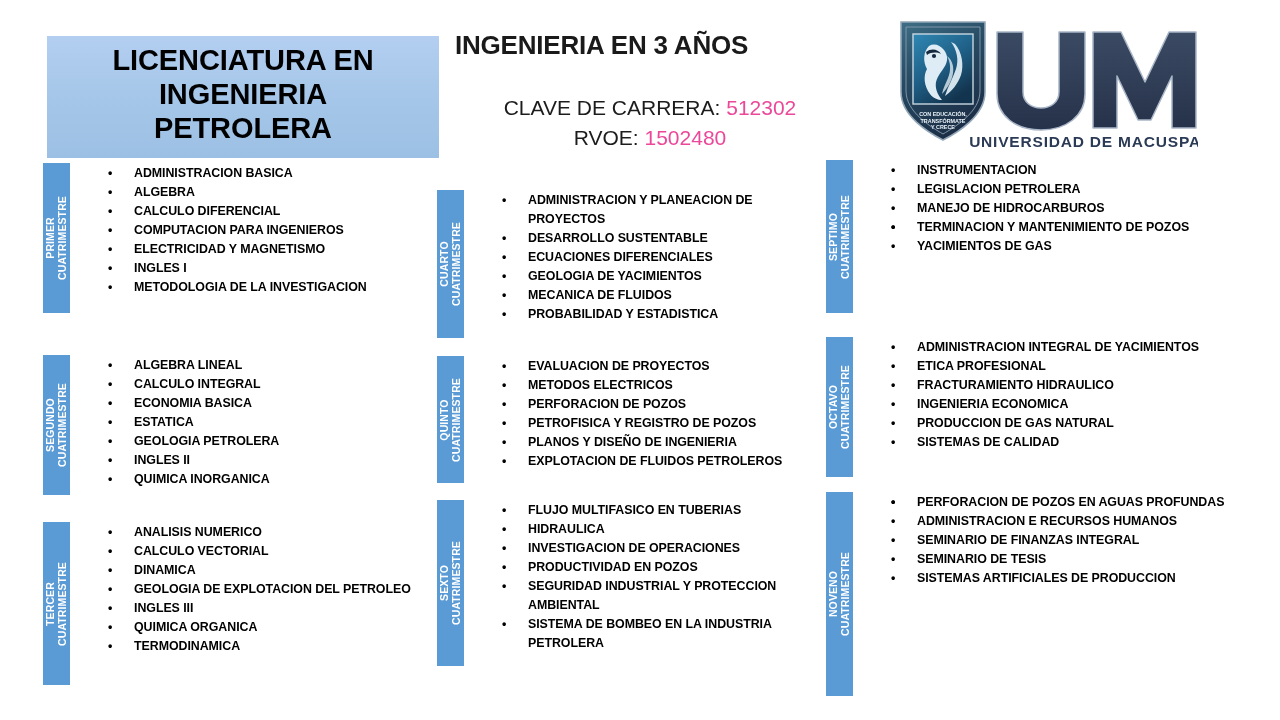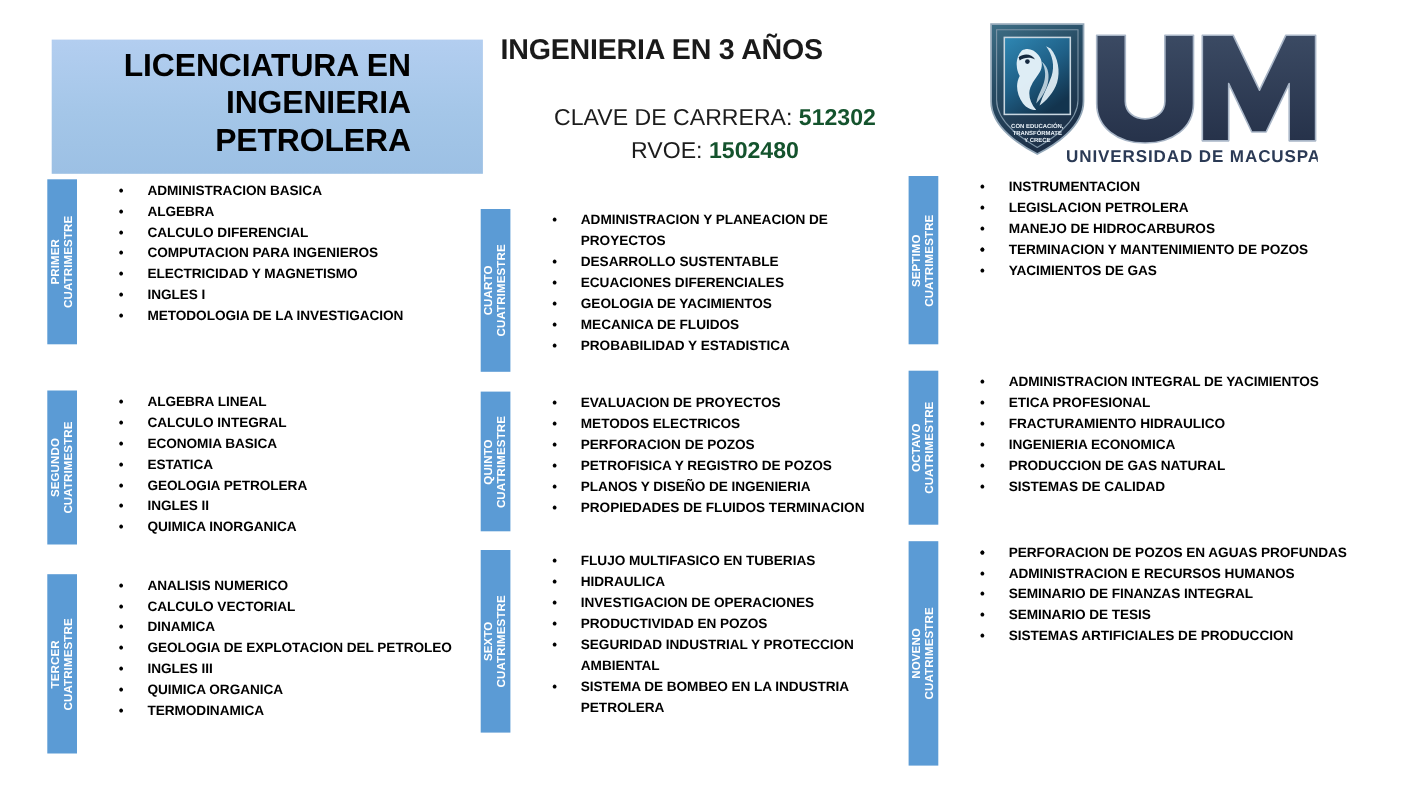--- a/index.html
+++ b/index.html
@@ -20,21 +20,21 @@
   #program-title-box {
     position: absolute;
     left: 47px;
     top: 36px;
     width: 392px;
     height: 122px;
     background: linear-gradient(180deg, #b3cef0 0%, #a4c6e8 55%, #9cc0e4 100%);
     display: flex;
     align-items: center;
     justify-content: center;
-    text-align: right;
+    text-align: center;
     box-sizing: border-box;
     padding: 2px 10px 6px 10px;
   }
   #program-title-box .title-text {
     font-size: 29px;
     font-weight: bold;
     line-height: 1.17;
     letter-spacing: -0.1px;
     color: #000;
     white-space: pre-line;
@@ -58,22 +58,22 @@
     position: absolute;
     left: 455px;
     top: 93px;
     width: 390px;
     text-align: center;
     font-size: 21px;
     line-height: 1.45;
     color: #1c1c1c;
   }
   #clave-lines .accent {
-    color: #14532d;
-    font-weight: bold;
+    color: #ec4899;
+    font-weight: normal;
   }
 
   
   #um-logo {
     position: absolute;
     left: 893px;
     top: 16px;
     width: 305px;
     height: 135px;
   }
@@ -281,21 +281,21 @@
   <div class="qbar">
     <span class="qbar-label">QUINTO
 CUATRIMESTRE</span>
   </div>
   <div class="courses">
       <div class="course-item"><span class="bullet">•</span><span>EVALUACION DE PROYECTOS</span></div>
       <div class="course-item"><span class="bullet">•</span><span>METODOS ELECTRICOS</span></div>
       <div class="course-item"><span class="bullet">•</span><span>PERFORACION DE POZOS</span></div>
       <div class="course-item"><span class="bullet">•</span><span>PETROFISICA Y REGISTRO DE POZOS</span></div>
       <div class="course-item"><span class="bullet">•</span><span>PLANOS Y DISEÑO DE INGENIERIA</span></div>
-      <div class="course-item"><span class="bullet">•</span><span>PROPIEDADES DE FLUIDOS TERMINACION</span></div>
+      <div class="course-item"><span class="bullet">•</span><span>EXPLOTACION DE FLUIDOS PETROLEROS</span></div>
     </div>
 </div>
 
 <div class="block" id="block-q6">
   <div class="qbar">
     <span class="qbar-label">SEXTO CUATRIMESTRE</span>
   </div>
   <div class="courses">
       <div class="course-item"><span class="bullet">•</span><span>FLUJO MULTIFASICO EN TUBERIAS</span></div>
       <div class="course-item"><span class="bullet">•</span><span>HIDRAULICA</span></div>

